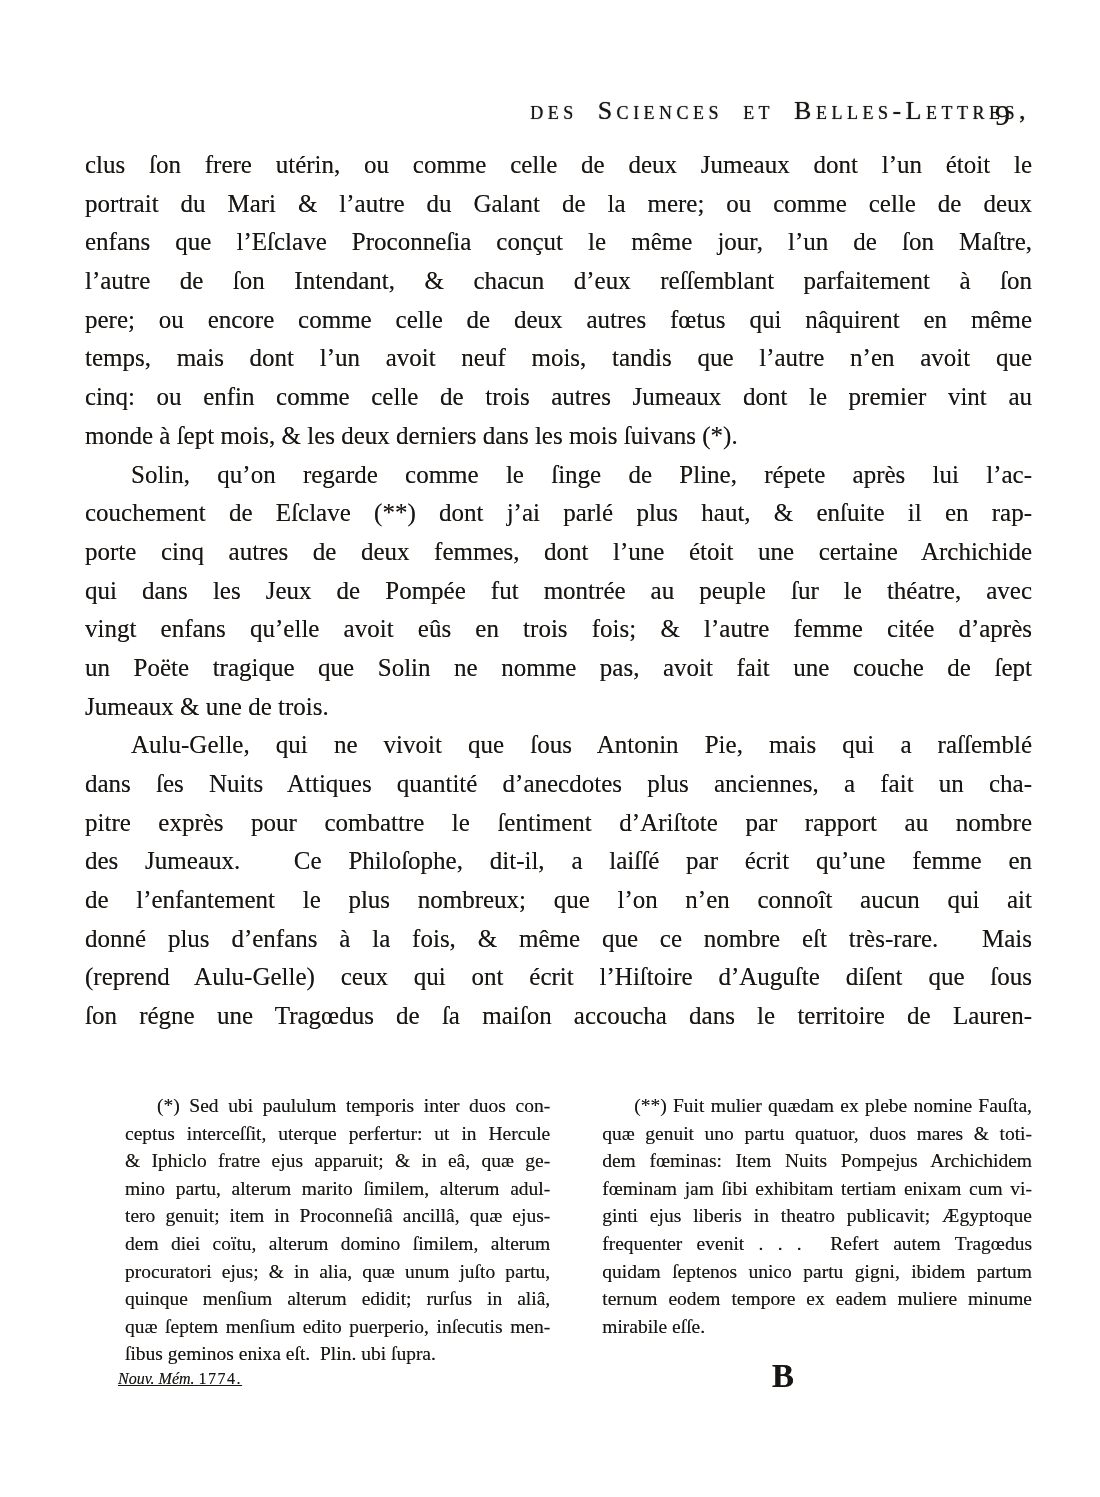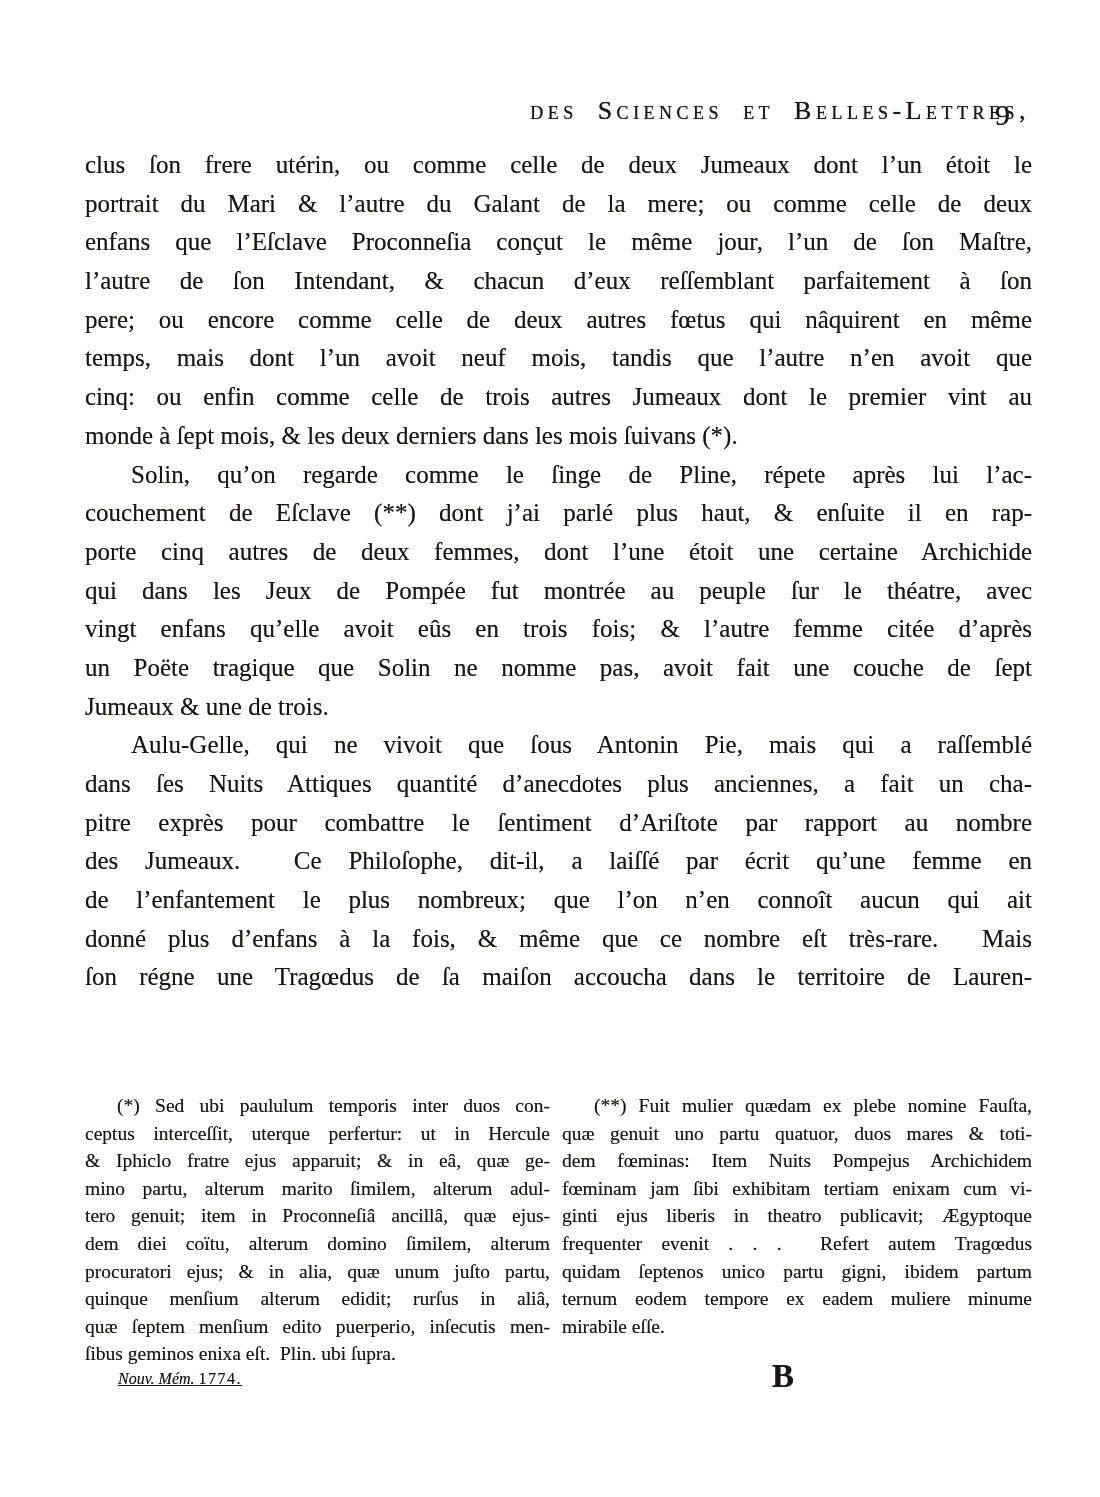--- a/index.html
+++ b/index.html
@@ -49,21 +49,21 @@
   .it { }
   .ind { display: inline-block; width: 46px; }
   .ind.fn { width: 32px; }
   
   .footnotes {
     position: absolute; top: 1092px; left: 85px; width: 947px;
     display: flex; gap: 12px;
     font-size: 19.5px; line-height: 27.6px;
   }
   .footnotes .line { height: 27.6px; }
-  .fn-col { width: 465px; }
+  .fn-col { width: 465px; margin-left: 40px; }
   .fn-col.right { width: 470px; }
   
   .imprint {
     position: absolute; left: 118px; top: 1370px;
     font-size: 16px;
     text-decoration: underline;
   }
   .imprint .it-part { font-style: italic; }
   .imprint .year { letter-spacing: 1.5px; }
   .signature {
@@ -101,20 +101,21 @@
         <div class="line"><span>un Poëte tragique que </span><span class="it">Solin</span><span> ne nomme pas, avoit fait une couche de ſept</span></div>
         <div class="line end"><span>Jumeaux &amp; une de trois.</span></div>
       </div>
       <div>
         <div class="line"><span class="ind "></span><span class="it">Aulu-Gelle</span><span>, qui ne vivoit que ſous </span><span class="it">Antonin Pie</span><span>, mais qui a raſſemblé</span></div>
         <div class="line"><span>dans ſes </span><span class="it">Nuits Attiques</span><span> quantité d’anecdotes plus anciennes, a fait un cha-</span></div>
         <div class="line"><span>pitre exprès pour combattre le ſentiment d’</span><span class="it">Ariſtote</span><span> par rapport au nombre</span></div>
         <div class="line"><span>des Jumeaux.  Ce Philoſophe, dit-il, a laiſſé par écrit qu’une femme en</span></div>
         <div class="line"><span>de l’enfantement le plus nombreux; que l’on n’en connoît aucun qui ait</span></div>
         <div class="line"><span>donné plus d’enfans à la fois, &amp; même que ce nombre eſt très-rare.  Mais</span></div>
+        <div class="line"><span>(</span><span class="it">reprend Aulu-Gelle</span><span>) ceux qui ont écrit l’Hiſtoire d’</span><span class="it">Auguſte</span><span> diſent que ſous</span></div>
         <div class="line"><span>ſon régne une Tragœdus de ſa maiſon accoucha dans le territoire de Lauren-</span></div>
       </div>
     </div>
 
   <div class="footnotes">
     <div class="fn-col left" id="fn-left">
         <div class="line"><span class="ind fn"></span><span>(*) </span><span class="it">Sed ubi paululum temporis inter duos con-</span></div>
         <div class="line"><span class="it">ceptus interceſſit, uterque perfertur: ut in Hercule</span></div>
         <div class="line"><span class="it">&amp; Iphiclo fratre ejus apparuit; &amp; in eâ, quæ ge-</span></div>
         <div class="line"><span class="it">mino partu, alterum marito ſimilem, alterum adul-</span></div>

